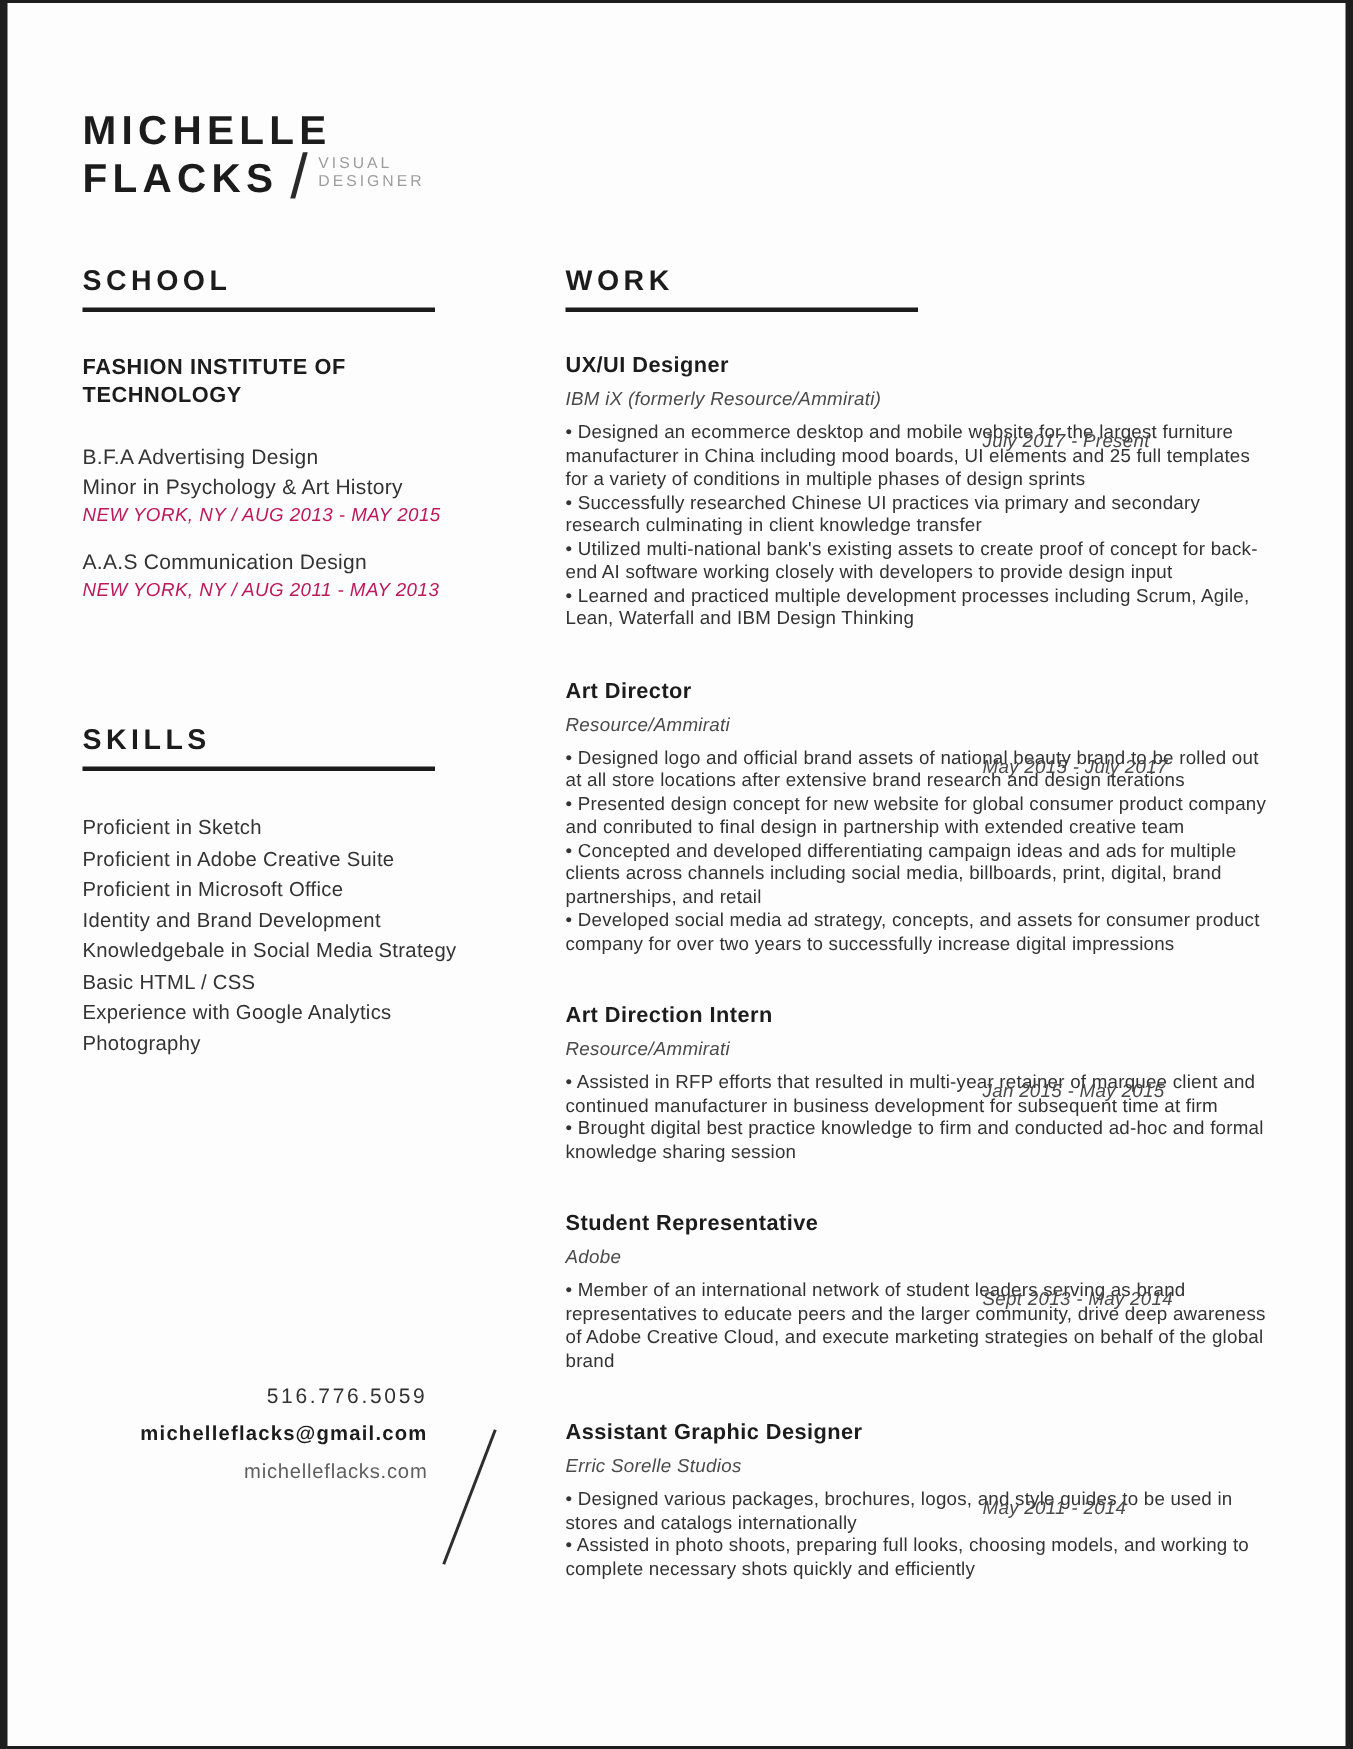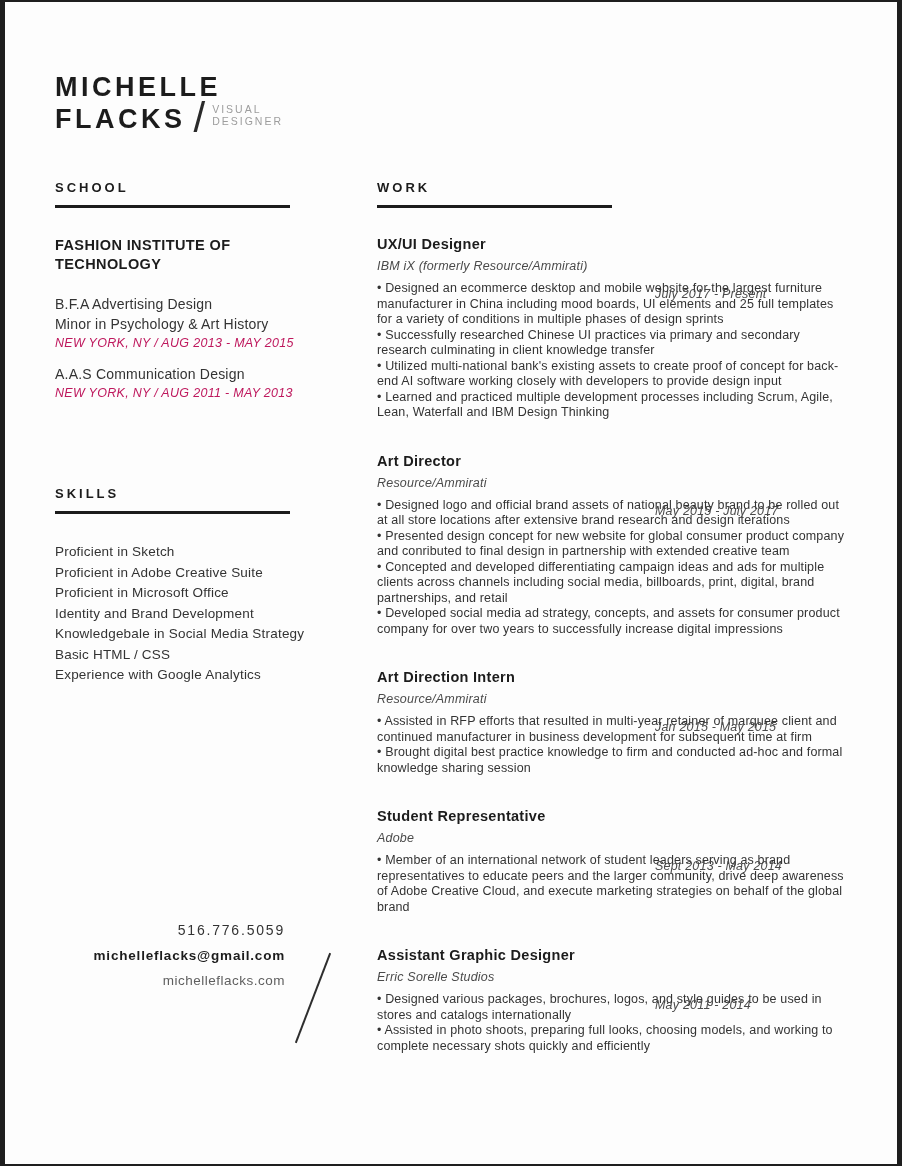--- a/index.html
+++ b/index.html
@@ -22,21 +22,21 @@
   .name-line2{ display:flex; align-items:center; }
   .big-slash{
     font-size:42px; font-weight:300; color:#2a2a2a;
     letter-spacing:0; margin-left:8px; line-height:34px;
     position:relative; top:-1px;
   }
   .subtitle{ display:flex; flex-direction:column; margin-left:7px; position:relative; top:-4px; }
   .subtitle span{ font-size:10.5px; font-weight:normal; letter-spacing:2px; color:#9d9d9d; line-height:12px; }
 
   
-  h2.sec{ font-size:13px; font-weight:bold; letter-spacing:3px; color:#1c1c1c; line-height:16px; }
+  h2.sec{ font-size:19px; font-weight:bold; letter-spacing:3px; color:#1c1c1c; line-height:16px; }
   .rule{ width:235px; height:3px; background:#1c1c1c; margin-top:9px; }
 
   
   .school{ position:absolute; left:50px; top:178px; width:270px; }
   .institution{ margin-top:28px; width:210px; font-size:14.5px; font-weight:bold; letter-spacing:0.4px; color:#1c1c1c; line-height:19px; }
   .degree{ margin-top:20px; }
   .degree + .degree{ margin-top:14px; }
   .degree-line{ font-size:14px; color:#333; line-height:20px; letter-spacing:0.2px; }
   .degree-meta{ font-size:12.5px; font-style:italic; color:#be185d; margin-top:2px; letter-spacing:0.3px; }
 
@@ -106,20 +106,21 @@
     <h2 class="sec">SKILLS</h2>
     <div class="rule"></div>
     <ul id="skills-list">
         <li>Proficient in Sketch</li>
         <li>Proficient in Adobe Creative Suite</li>
         <li>Proficient in Microsoft Office</li>
         <li>Identity and Brand Development</li>
         <li>Knowledgebale in Social Media Strategy</li>
         <li>Basic HTML / CSS</li>
         <li>Experience with Google Analytics</li>
+        <li>Photography</li>
       </ul>
   </section>
 
   <div class="contact">
     <div class="contact-phone">516.776.5059</div>
     <div class="contact-email">michelleflacks@gmail.com</div>
     <div class="contact-site">michelleflacks.com</div>
   </div>
   <div class="contact-slash"></div>
 

